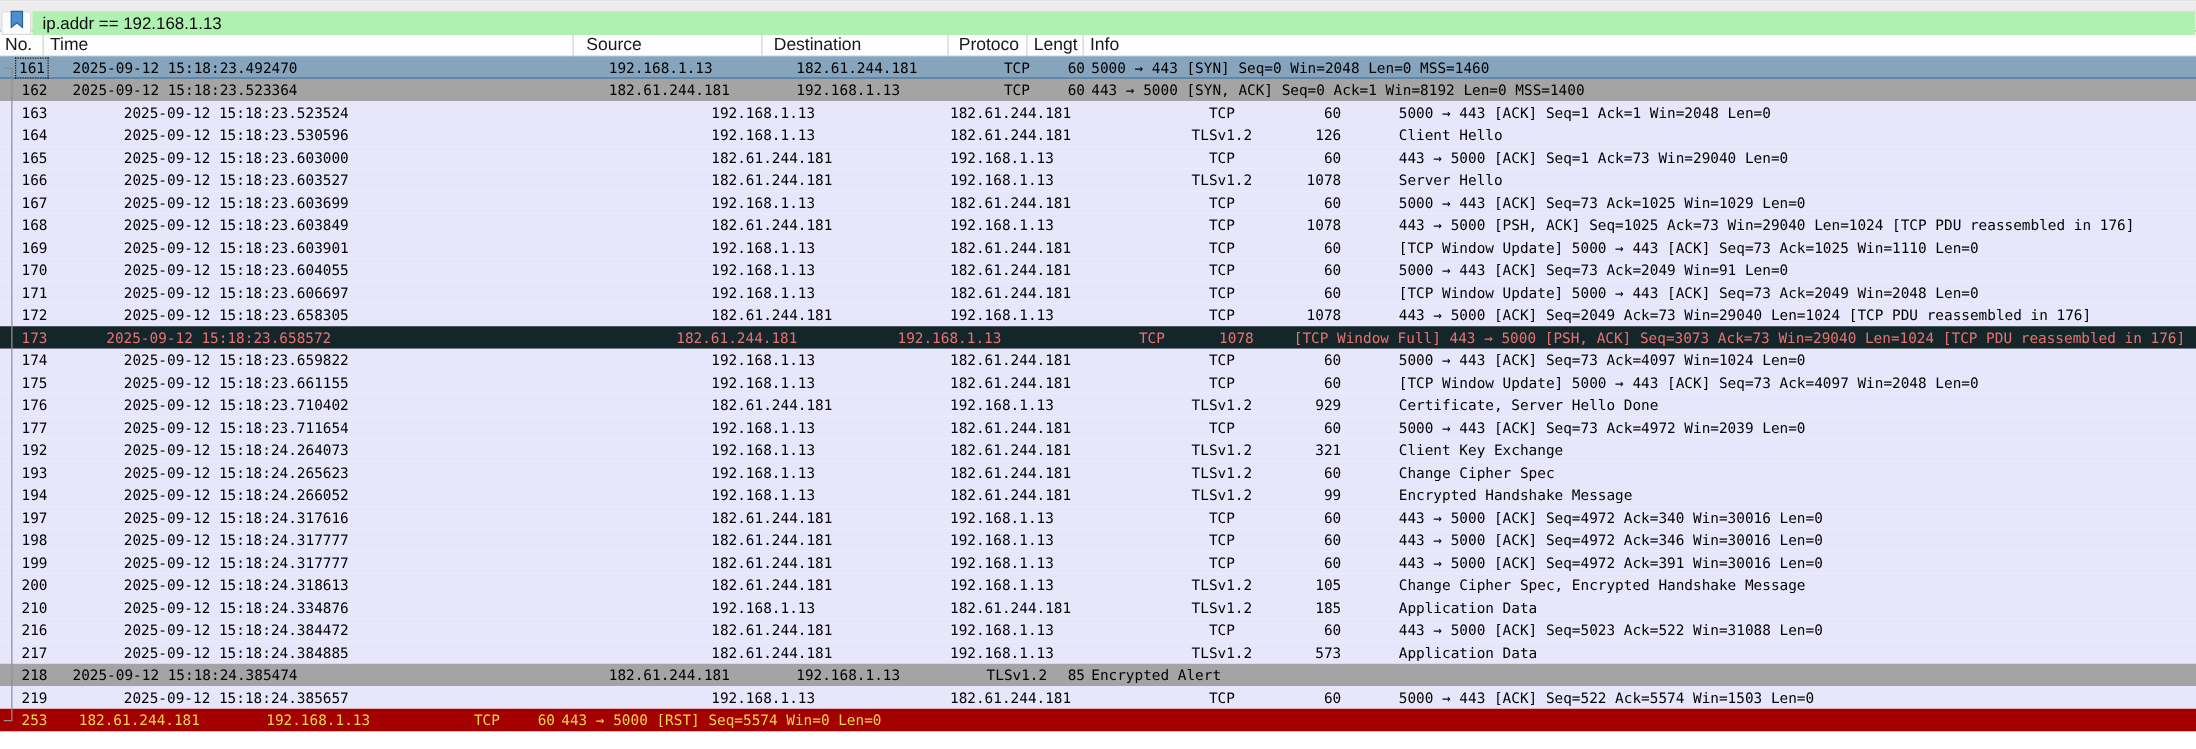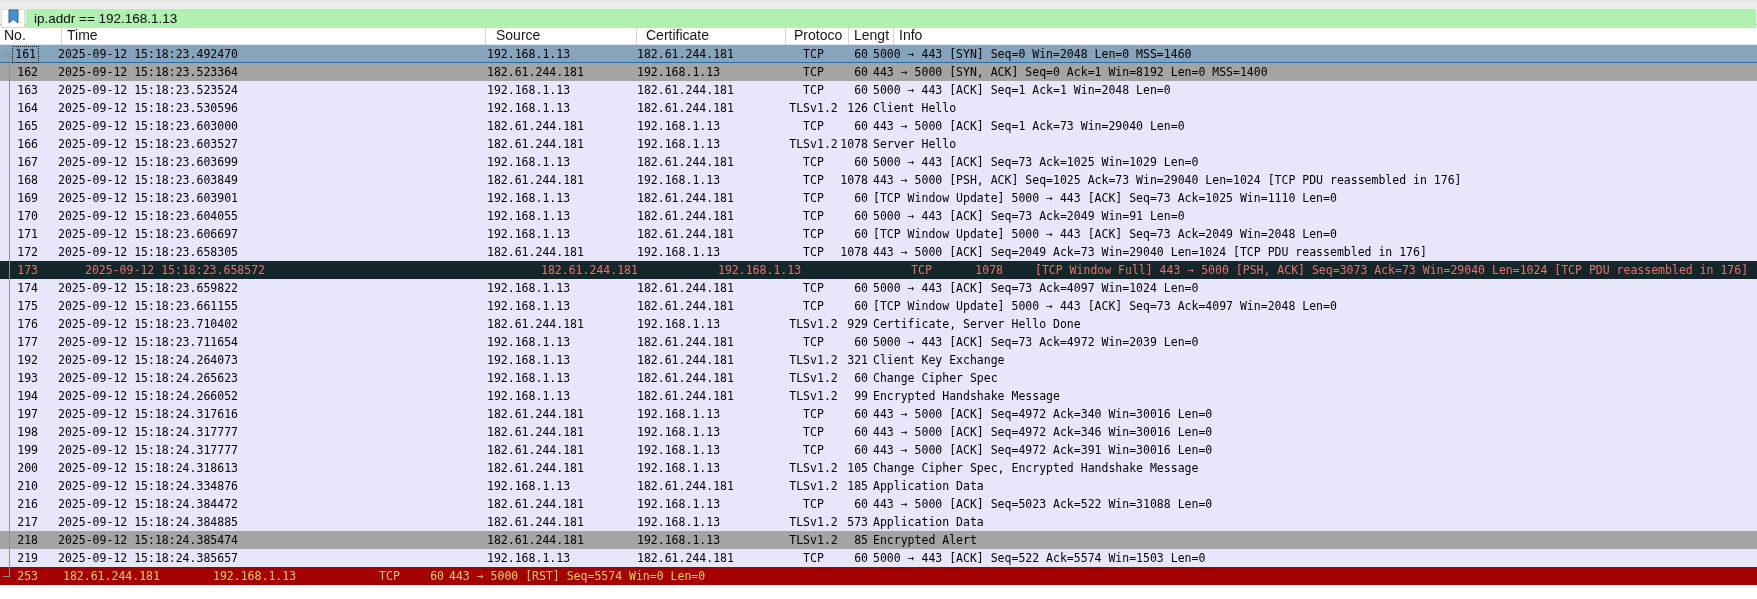--- a/index.html
+++ b/index.html
@@ -55,21 +55,21 @@
     border-bottom:1px solid #e6e6e6;
     box-sizing:border-box;
   }
   .hcell{
     height:19px;line-height:18px;
     box-sizing:border-box;
     border-right:1px solid #d4d4d4;
     white-space:nowrap;overflow:hidden;
     flex:0 0 auto;
   }
-  .h-no{width:62px;padding-left:4px;}
+  .h-no{width:35px;padding-left:4px;}
   .h-time{width:424px;padding-left:5px;}
   .h-source{width:151px;padding-left:10px;}
   .h-dest{width:149px;padding-left:9px;}
   .h-proto{width:63px;padding-left:8px;}
   .h-len{width:45px;padding-left:5px;}
   .h-info{flex:1 1 auto;padding-left:5px;border-right:none;}
   
   .packet-list{
     position:relative;
     font-family:"DejaVu Sans Mono",monospace;
@@ -89,21 +89,21 @@
     white-space:nowrap;overflow:hidden;
     flex:0 0 auto;
   }
   .c-no{width:53px;text-align:right;padding-right:15px;}
   .c-time{width:424px;padding-left:5px;}
   .c-source{width:151px;padding-left:10px;}
   .c-dest{width:149px;padding-left:9px;}
   .c-proto{width:63px;padding-left:10px;text-align:center;}
   .c-len{width:30px;text-align:right;padding-right:2px;}
   .c-info{flex:1 1 auto;padding-left:3px;}
-  .s-default{background:var(--row-default-bg,#e7e6fb);}
+  .s-default{background:var(--row-default-bg,#e7e6fb);gap:41px;}
   .s-gray{background:var(--row-gray-bg,#a4a4a4);}
   .s-selected{
     background:var(--row-selected-bg,#87a4bd);
     border-bottom:1px solid var(--row-selected-border,#2e6ca3);
   }
   .s-selected .c-no span{
     outline:1px dotted #1b1b1b;
     display:inline-block;
     padding:0 2px;
     line-height:15px;
@@ -130,21 +130,21 @@
     </div>
     <div class="filter-input">ip.addr == 192.168.1.13</div>
   </div>
 
   <div class="toolbar-divider"></div>
 
   <div class="list-header">
     <div class="hcell h-no">No.</div>
     <div class="hcell h-time">Time</div>
     <div class="hcell h-source">Source</div>
-    <div class="hcell h-dest">Certificate</div>
+    <div class="hcell h-dest">Destination</div>
     <div class="hcell h-proto">Protoco</div>
     <div class="hcell h-len">Lengt</div>
     <div class="hcell h-info">Info</div>
   </div>
 
   <div class="packet-list">
       <div class="prow s-selected">
         <div class="cell c-no"><span>161</span></div>
         <div class="cell c-time">2025-09-12 15:18:23.492470</div>
         <div class="cell c-source">192.168.1.13</div>

